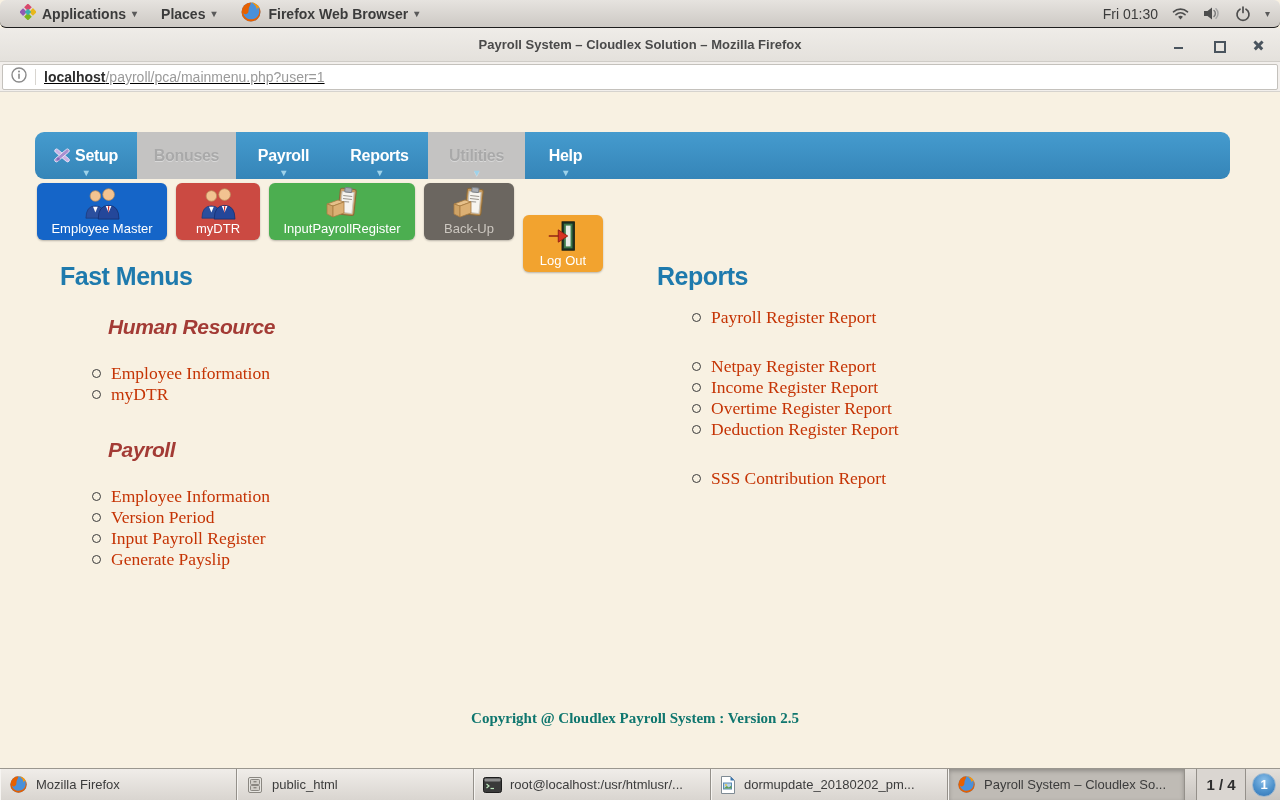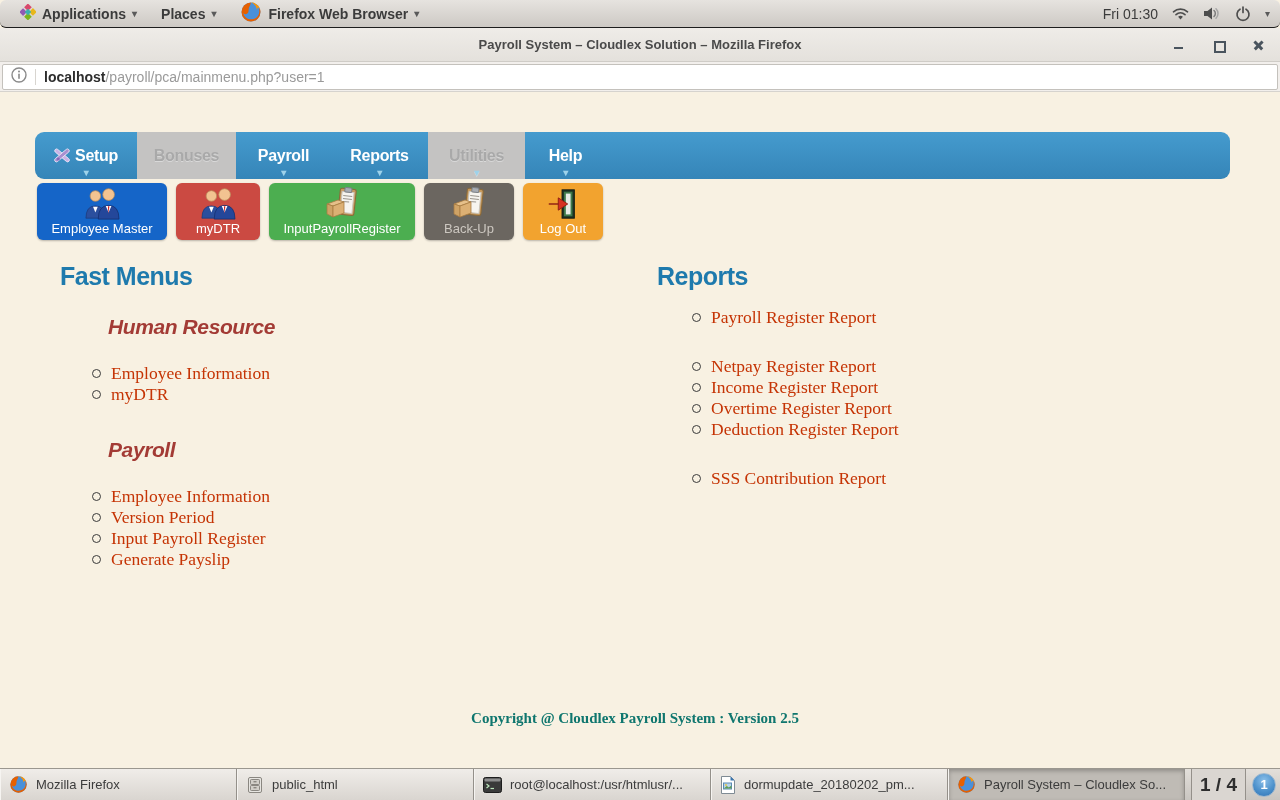--- a/index.html
+++ b/index.html
@@ -26,21 +26,21 @@
     font-size:13px; font-weight:700; color:#4a4a4a; }
   .win-controls { position:absolute; right:14px; top:0; height:34px; display:flex; align-items:center; gap:26px; }
   .wc { width:14px; height:14px; position:relative; cursor:pointer; }
   .wc-min::after { content:""; position:absolute; left:2px; bottom:3px; width:9px; height:2px; background:#4a545e; }
   .wc-max::after { content:""; position:absolute; left:2px; top:3px; width:8px; height:8px; border:2px solid #4a545e; }
   .wc-close::before, .wc-close::after { content:""; position:absolute; left:1px; top:6px; width:11px; height:2.5px; background:#4a545e; }
   .wc-close::before { transform:rotate(45deg); }
   .wc-close::after { transform:rotate(-45deg); }
 
   .urlrow { position:absolute; top:62px; left:0; width:1280px; height:30px;
-    background:#f2efec; border-bottom:1px solid #d6d3ce; z-index:20; padding:2px 2px; }
+    background:#f2efec; border-bottom:1px solid #d6d3ce; z-index:20; padding:2px 2px;text-decoration:underline; }
   .urlbar { width:100%; height:26px; background:#ffffff; border:1px solid #c4c1bc; border-radius:2px;
     display:flex; align-items:center; padding:0 8px; gap:8px; }
   .urlbar .divider { width:1px; height:16px; background:#d8d5d0; }
   .url-text { font-size:14px; color:#9a9a9a; white-space:nowrap; }
   .url-text .host { color:#2d2d2d; font-weight:700; }
 
   
   .page { position:absolute; top:92px; left:0; width:1280px; height:676px; background:#f8f1e2; overflow:hidden; }
 
   .navbar { position:absolute; top:40px; left:35px; width:1195px; height:47px;
@@ -86,21 +86,21 @@
   .task-items { display:flex; flex:0 0 auto; }
   .task-btn { width:237px; display:flex; align-items:center; gap:8px; padding:0 8px;
     background:linear-gradient(#f0ede9,#d9d5d0); border-right:1px solid #94908a;
     border-left:1px solid #f6f4f1; font-size:13px; font-weight:400; color:#3c3c3c; cursor:pointer; }
   .task-btn .t-icon { display:inline-flex; flex:0 0 auto; }
   .task-btn .t-label { white-space:nowrap; overflow:hidden; text-overflow:clip; }
   .task-btn.active { background:#bfbbb5; box-shadow:inset 0 2px 4px rgba(0,0,0,0.25); }
   .task-right { display:flex; align-items:center; margin-left:auto; gap:6px; padding-right:4px; }
   .pager { min-width:50px; height:32px; display:flex; align-items:center; justify-content:center;
     background:#dad6d1; border-left:1px solid #94908a; border-right:1px solid #94908a;
-    font-size:19px; font-weight:700; color:#2e2e2e; cursor:pointer; padding:4px 8px; }
+    font-size:15px; font-weight:700; color:#2e2e2e; cursor:pointer; padding:4px 8px; }
   .badge { width:24px; height:24px; border-radius:50%;
     background:radial-gradient(circle at 50% 30%, #8cc0ea 0%, #4e92cc 55%, #2f72b4 100%);
     border:1px solid #9fb8cf; color:#ffffff; font-size:13px; font-weight:700;
     display:flex; align-items:center; justify-content:center; cursor:pointer; }
 </style>
 </head>
 <body>
 
 <div class="desktop">
 
@@ -277,21 +277,21 @@
                 <line x1="18.5" y1="12" x2="27.5" y2="12" stroke="#9a958c" stroke-width="1"></line>
                 <line x1="18.5" y1="15" x2="25" y2="15" stroke="#9a958c" stroke-width="1"></line>
               </g>
               <polygon points="3,17 14,13 20,15 9,19" fill="#e6c08a" stroke="#a87c42" stroke-width="0.8"></polygon>
               <polygon points="3,17 9,19 9,30 3,27" fill="#cfa366" stroke="#a87c42" stroke-width="0.8"></polygon>
               <polygon points="9,19 20,15 20,26 9,30" fill="#dcb074" stroke="#a87c42" stroke-width="0.8"></polygon>
             </svg>
           </span>
           <span class="q-label">Back-Up</span>
         </div>
-        <div class="qbtn" style="background: rgb(242, 163, 47); width: 80px;">
+        <div class="qbtn" style="background: rgb(242, 163, 47); width: 80px; margin-top: 32px;">
           <span class="q-icon">
             <svg width="34" height="34" viewBox="0 0 36 36">
               <rect x="17" y="3" width="13" height="30" fill="#1f3324" stroke="#101a12"></rect>
               <rect x="19" y="5" width="9" height="26" fill="#3f7a4a"></rect>
               <rect x="21" y="7" width="5" height="22" fill="#e8ece6"></rect>
               <path d="M3 18 h10 v-6.5 l10 6.5 -10 6.5 v-6.5 h-10 z" fill="#d63222" stroke="#8f1f14" stroke-width="1"></path>
             </svg>
           </span>
           <span class="q-label">Log Out</span>
         </div>

